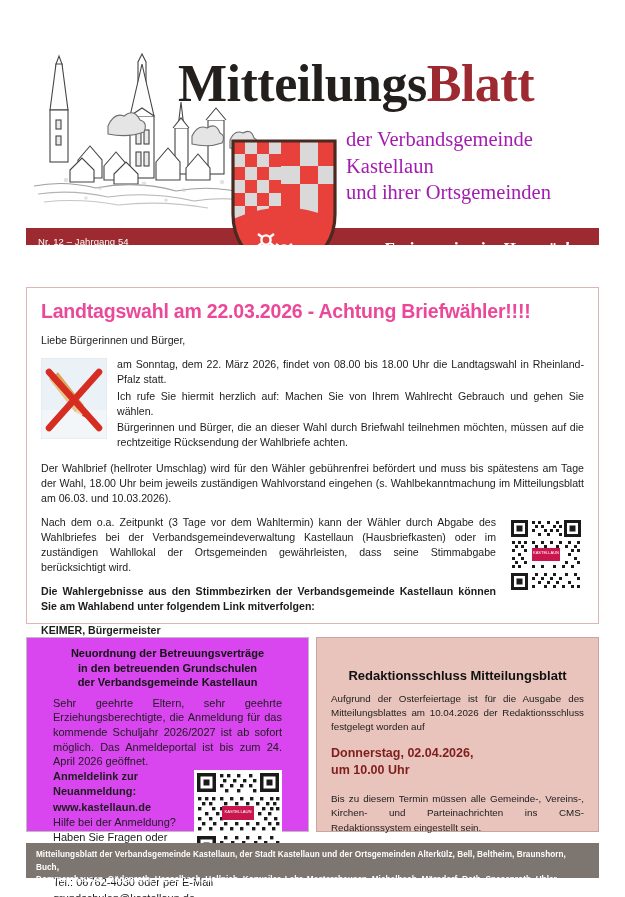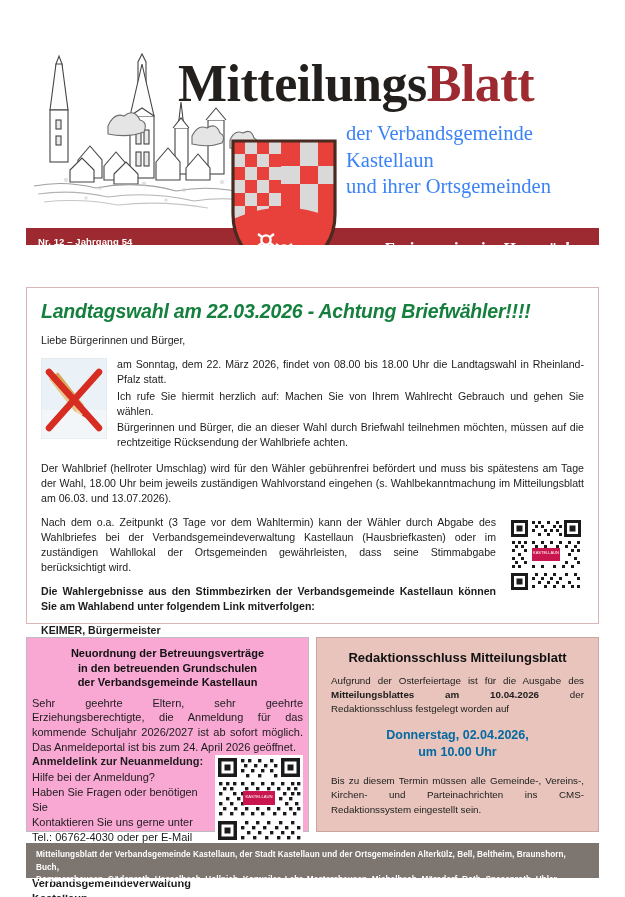--- a/index.html
+++ b/index.html
@@ -50,23 +50,23 @@
     font-weight: bold;
     line-height: 1.0;
     letter-spacing: -0.5px;
     white-space: nowrap;
   }
   .maintitle .part1 { color: #231f1c; }
   .maintitle .part2 { color: #9c2a30; }
   .subtitle {
     font-family: "Liberation Serif", serif;
     font-size: 20.5px;
-    color: #3b82f6;
+    color: #a21caf;
     line-height: 1.30;
-    margin-top: 10px;
+    margin-top: 16px;
     margin-left: 168px;
   }
   .subtitle div { white-space: nowrap; }
 
   
   .coat {
     position: absolute;
     left: 228px;
     top: 136px;
     width: 112px;
@@ -83,21 +83,21 @@
     height: 42px;
     background: #9c2a30;
     z-index: 3;
   }
   .issue-info {
     position: absolute;
     left: 12px;
     top: 6px;
     color: #ffffff;
     font-size: 9.5px;
-    font-weight: bold;
+    font-weight: normal;
     line-height: 1.65;
     letter-spacing: 0.1px;
   }
   .slogan {
     position: absolute;
     right: 26px;
     top: 11px;
     color: #ffffff;
     font-family: "Liberation Serif", serif;
     font-style: italic;
@@ -111,27 +111,26 @@
     left: 26px;
     top: 287px;
     width: 573px;
     height: 337px;
     border: 1.5px solid #d9b7b4;
     box-sizing: border-box;
     background: #ffffff;
     padding: 10px 14px 8px 14px;
   }
   .article-title {
-    color: #15803d;
+    color: #ec4899;
     font-size: 19.5px;
     font-weight: bold;
     letter-spacing: -0.2px;
     margin: 2px 0 10px 0;
     white-space: nowrap;
-    font-style: italic;
   }
   .art-p {
     font-size: 10.6px;
     color: #1c1c1c;
     line-height: 1.42;
     text-align: justify;
     margin: 0 0 9px 0;
   }
   .art-p.bold { font-weight: bold; }
   .greeting { text-align: left; }
@@ -171,33 +170,33 @@
     height: 195px;
   }
   .box-left {
     position: absolute;
     left: 0;
     top: 0;
     width: 283px;
     height: 195px;
     border: 1px solid #bdbdbd;
     box-sizing: border-box;
-    background: #f9a8d4;
-    padding: 8px 5px;
+    background: #d946ef;
+    padding: 8px 26px;
   }
   .box-right {
     position: absolute;
     right: 0;
     top: 0;
     width: 283px;
     height: 195px;
     border: 1px solid #c9a69f;
     box-sizing: border-box;
     background: #e8c4bc;
-    padding: 10px 14px;
+    padding: 28px 14px;
   }
   .bl-title {
     text-align: center;
     font-size: 11px;
     font-weight: bold;
     color: #111;
     line-height: 1.32;
     margin-bottom: 6px;
   }
   .bl-body {
@@ -226,26 +225,25 @@
     color: #111;
     margin: 2px 0 9px 0;
   }
   .br-p {
     font-size: 9.8px;
     color: #1c1c1c;
     line-height: 1.45;
     text-align: justify;
     margin: 0 0 10px 0;
   }
-  .br-p .b { font-weight: bold; margin-top: 16px; }
+  .br-p .b { font-weight: normal; margin-top: 16px; }
   .br-date {
-    text-align: center;
     font-size: 12.5px;
     font-weight: bold;
-    color: #0369a1;
+    color: #7f1d1d;
     line-height: 1.42;
     margin: 10px 0 12px 0;
   }
 
   
   .footer {
     position: absolute;
     left: 26px;
     top: 843px;
     width: 573px;
@@ -410,21 +408,21 @@
             <path d="M58 14 L8 70"></path>
           </g>
           <rect x="0" y="0" width="66" height="81" fill="none" stroke="#dfe6ea" stroke-width="1"></rect>
         </svg>
       </div>
       <p>am Sonntag, dem 22. März 2026, findet von 08.00 bis 18.00 Uhr die Landtagswahl in Rheinland-Pfalz statt.</p>
       <p>Ich rufe Sie hiermit herzlich auf: Machen Sie von Ihrem Wahlrecht Gebrauch und gehen Sie wählen.</p>
       <p>Bürgerinnen und Bürger, die an dieser Wahl durch Briefwahl teilnehmen möchten, müssen auf die rechtzeitige Rücksendung der Wahlbriefe achten.</p>
     </div>
 
-    <p class="art-p" style="margin-top:9px;">Der Wahlbrief (hellroter Umschlag) wird für den Wähler gebührenfrei befördert und muss bis spätestens am Tage der Wahl, 18.00 Uhr beim jeweils zuständigen Wahlvorstand eingehen (s. Wahlbekanntmachung im Mitteilungsblatt am 06.03. und 13.07.2026).</p>
+    <p class="art-p" style="margin-top:9px;">Der Wahlbrief (hellroter Umschlag) wird für den Wähler gebührenfrei befördert und muss bis spätestens am Tage der Wahl, 18.00 Uhr beim jeweils zuständigen Wahlvorstand eingehen (s. Wahlbekanntmachung im Mitteilungsblatt am 06.03. und 10.03.2026).</p>
 
     <div>
       <svg class="qr-right" viewBox="0 0 76 76">
         <rect width="76" height="76" fill="#ffffff"></rect>
         <g fill="#1a1a1a">
           <rect x="3" y="3" width="17" height="17"></rect>
             <rect x="6" y="6" width="11" height="11" fill="#fff"></rect>
             <rect x="8.5" y="8.5" width="6" height="6"></rect>
           <rect x="56" y="3" width="17" height="17"></rect>
             <rect x="59" y="6" width="11" height="11" fill="#fff"></rect>
@@ -625,20 +623,21 @@
             <rect x="62" y="81" width="3.4" height="3.4"></rect>
             <rect x="72" y="81" width="3.4" height="3.4"></rect>
             <rect x="82" y="81" width="3.4" height="3.4"></rect>
         </g>
         <rect x="28" y="36" width="32" height="14" fill="#c9164e"></rect>
         <text x="44" y="42.5" font-size="4.2" fill="#ffffff" text-anchor="middle" font-family="Liberation Sans, sans-serif">KASTELLAUN</text>
       </svg>
 
       <div class="bl-contact">
         <div class="b">Anmeldelink zur Neuanmeldung:</div>
+        <div class="b">www.kastellaun.de</div>
         <div>Hilfe bei der Anmeldung?</div>
         <div>Haben Sie Fragen oder benötigen Sie</div>
         <div>Kontaktieren Sie uns gerne unter</div>
         <div>Tel.: 06762-4030 oder per E-Mail</div>
         <div>grundschulen@kastellaun.de.</div>
         <div class="b">Ihr Schulträger</div>
         <div class="b">Verbandsgemeindeverwaltung</div>
         <div class="b">Kastellaun</div>
       </div>
     </div>

